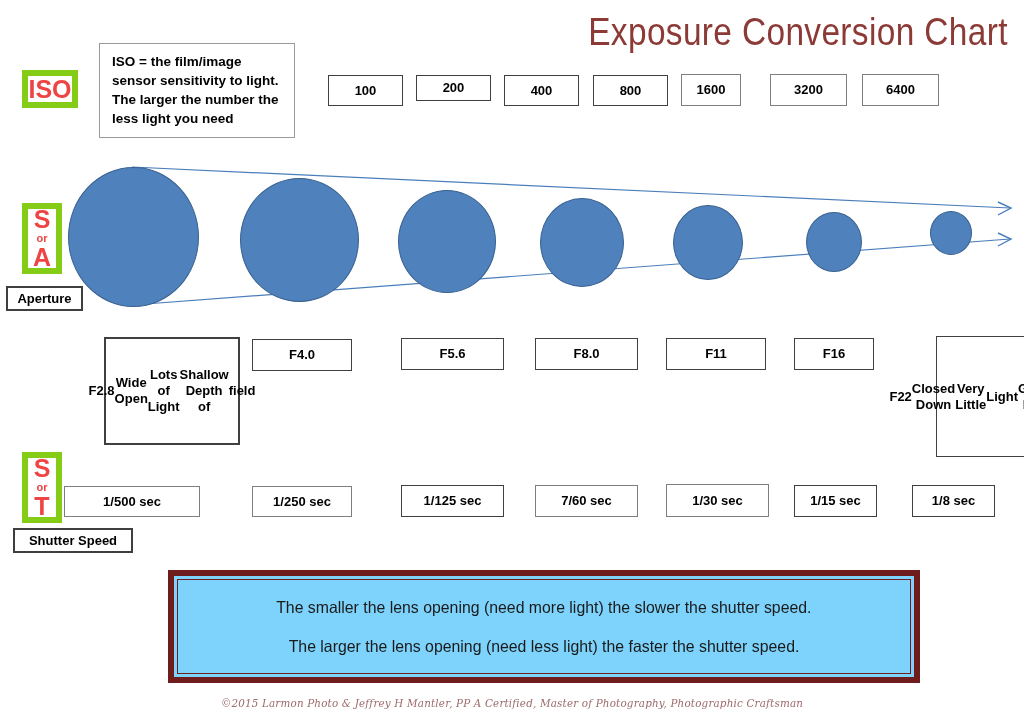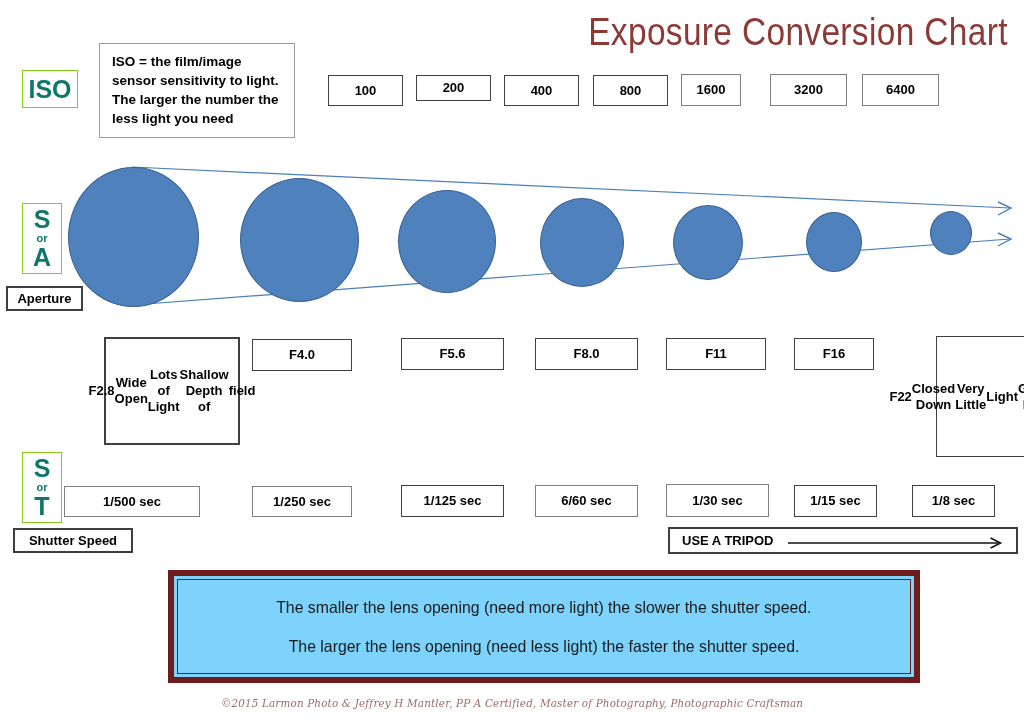--- a/index.html
+++ b/index.html
@@ -56,28 +56,28 @@
   .vstack {
     justify-content: center;
     margin-left: 40px;
   }
   .vstack .ln { display: block; }
 
   
   .chip-letter {
     position: absolute;
     box-sizing: border-box;
-    border: 1px solid #84cc16;
+    border: 6px solid #84cc16;
     background: #ffffff;
     display: flex;
     flex-direction: column;
     align-items: center;
     justify-content: center;
     font-weight: bold;
-    color: #0f766e;
+    color: #ef4444;
     line-height: 1;
     text-align: center;
   }
   .chip-letter .big { font-size: 25px; }
   .chip-letter .small { font-size: 11px; margin: 1px 8px; font-weight: bold; }
 
   
   .iso-desc {
     position: absolute;
     box-sizing: border-box;
@@ -285,41 +285,32 @@
   <div class="box" style="left:64px; top:486px; width:136px; height:31px;align-items:center;">
     <span>1/500 sec</span>
   </div>
   <div class="box" style="left:252px; top:486px; width:100px; height:31px;">
     <span>1/250 sec</span>
   </div>
   <div class="box dark" style="left:401px; top:485px; width:103px; height:32px;text-align:center;">
     <span>1/125 sec</span>
   </div>
   <div class="box" style="left:535px; top:485px; width:103px; height:32px;">
-    <span>6/60 sec</span>
+    <span>7/60 sec</span>
   </div>
   <div class="box" style="left:666px; top:484px; width:103px; height:33px;">
     <span>1/30 sec</span>
   </div>
   <div class="box dark" style="left:794px; top:485px; width:83px; height:32px;">
     <span>1/15 sec</span>
   </div>
   <div class="box dark" style="left:912px; top:485px; width:83px; height:32px;">
     <span>1/8 sec</span>
   </div>
 
-  <div class="tripod-bar" style="left:668px; top:527px; width:350px; height:27px;">
-    <span class="lbl">USE A TRIPOD</span>
-    <span class="arrow-wrap">
-      <svg width="100%" height="12" viewBox="0 0 220 12" preserveAspectRatio="none" aria-hidden="true">
-        <line x1="0" y1="6" x2="212" y2="6" stroke="#111" stroke-width="1.6"></line>
-        <polyline points="204,1 214,6 204,11" stroke="#111" stroke-width="1.6" fill="none"></polyline>
-      </svg>
-    </span>
-  </div>
 
   <div class="message-outer" style="left:168px; top:570px; width:752px; height:113px;">
     <div class="message-inner">
       <div class="mline">The smaller the lens opening (need more light) the slower the shutter speed.</div>
       <div class="mline">The larger the lens opening (need less light) the faster the shutter speed.</div>
     </div>
   </div>
 
   <div class="footer">©2015 Larmon Photo  &amp; Jeffrey H Mantler, PP A Certified, Master of Photography, Photographic Craftsman</div>
 

